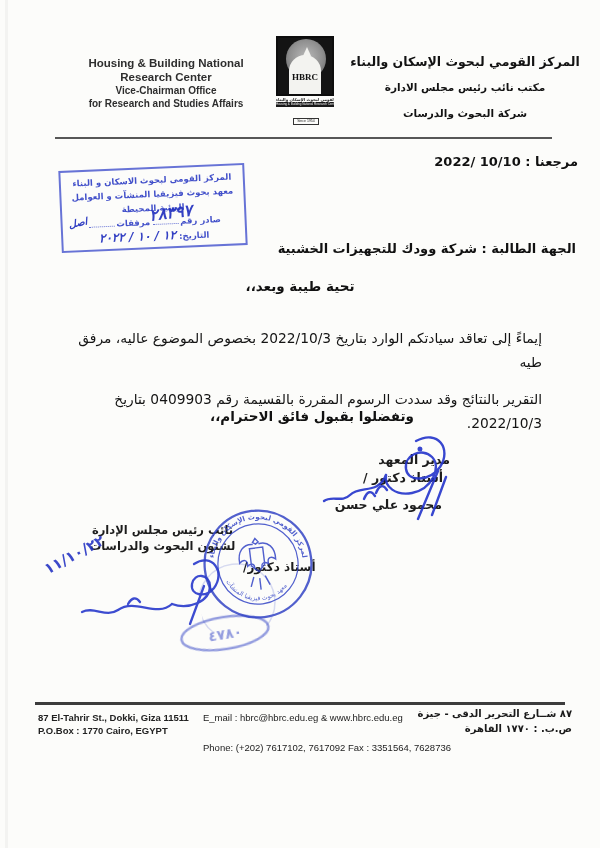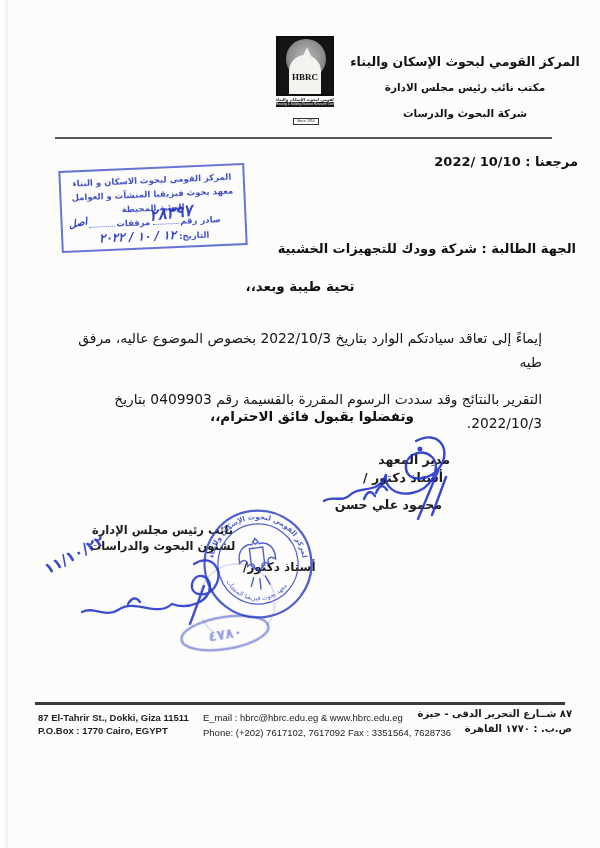--- a/index.html
+++ b/index.html
@@ -86,30 +86,36 @@
   .round-stamp { position:absolute; left:196px; top:502px; width:124px; height:124px; opacity:0.82; transform:rotate(-7deg); }
   .oval-stamp  { position:absolute; left:175px; top:611px; width:100px; height:45px; opacity:0.5;
     transform:rotate(-9deg); filter:blur(0.4px); }
 
   
   .ft-rule { position:absolute; left:35px; top:702px; width:530px; height:2.5px; background:#3c3c3c; }
   .ft-en-left { position:absolute; left:38px; top:711px; font-family:"Liberation Sans", sans-serif;
     font-weight:bold; font-size:9.5px; line-height:13px; color:#222; }
   .ft-mid { position:absolute; left:203px; top:712px; font-family:"Liberation Sans", sans-serif;
     font-weight:normal; font-size:9.5px; color:#222; }
-  .ft-mid .ph { margin-top:4px; }
+  .ft-mid .ph { margin-top:19px; }
   .ft-ar { position:absolute; right:28px; top:706px; direction:rtl; text-align:right;
     font-weight:bold; font-size:10px; line-height:15px; color:#1a1a1a; }
 </style>
 </head>
 <body>
 
 <div class="page">
   <div class="scan-edge"></div>
 
+  <div class="hdr-en">
+    <div class="l1">Housing &amp; Building National</div>
+    <div class="l1">Research Center</div>
+    <div class="l2">Vice-Chairman Office</div>
+    <div class="l2">for Research and Studies Affairs</div>
+  </div>
 
   <div class="logo">
     <div class="logo-box">
       <div class="logo-moon"></div>
       <div class="logo-spike"></div>
       <div class="logo-dome"></div>
       <div class="logo-abbr">HBRC</div>
     </div>
     <div class="logo-cap-ar">المركز القومي لبحوث الإسكان والبناء</div>
     <div class="logo-cap-en">Housing &amp; Building National Research Center</div>

